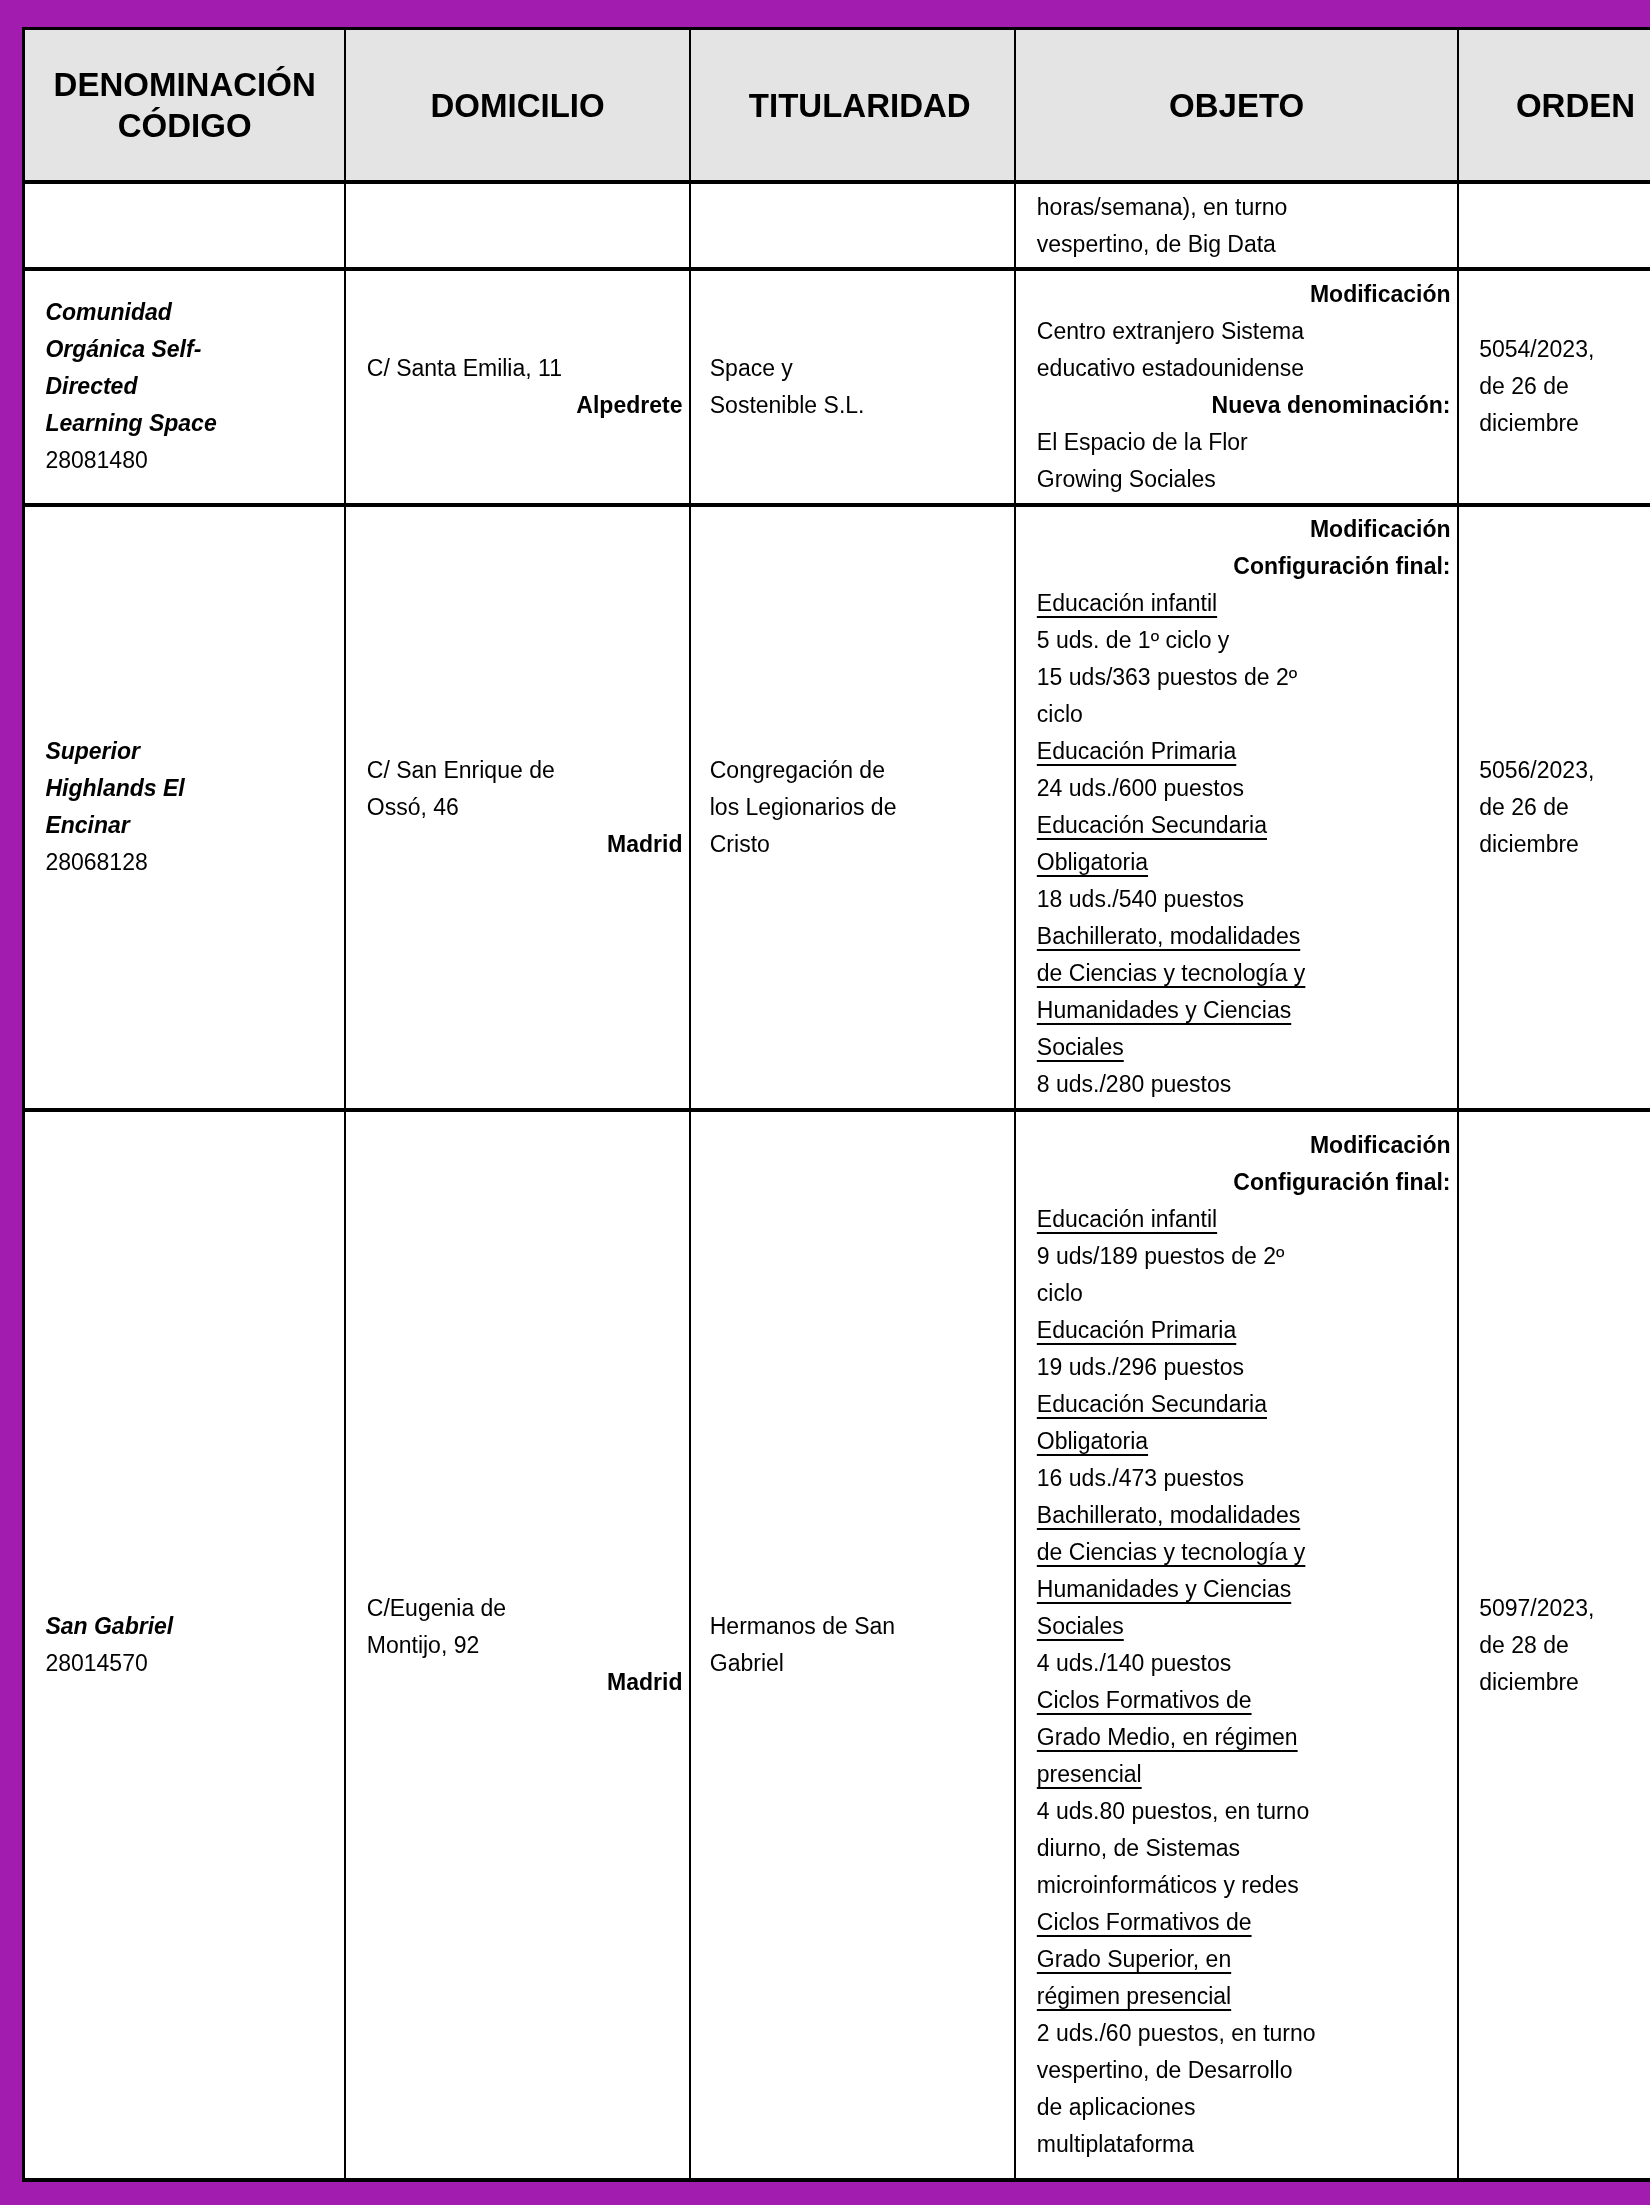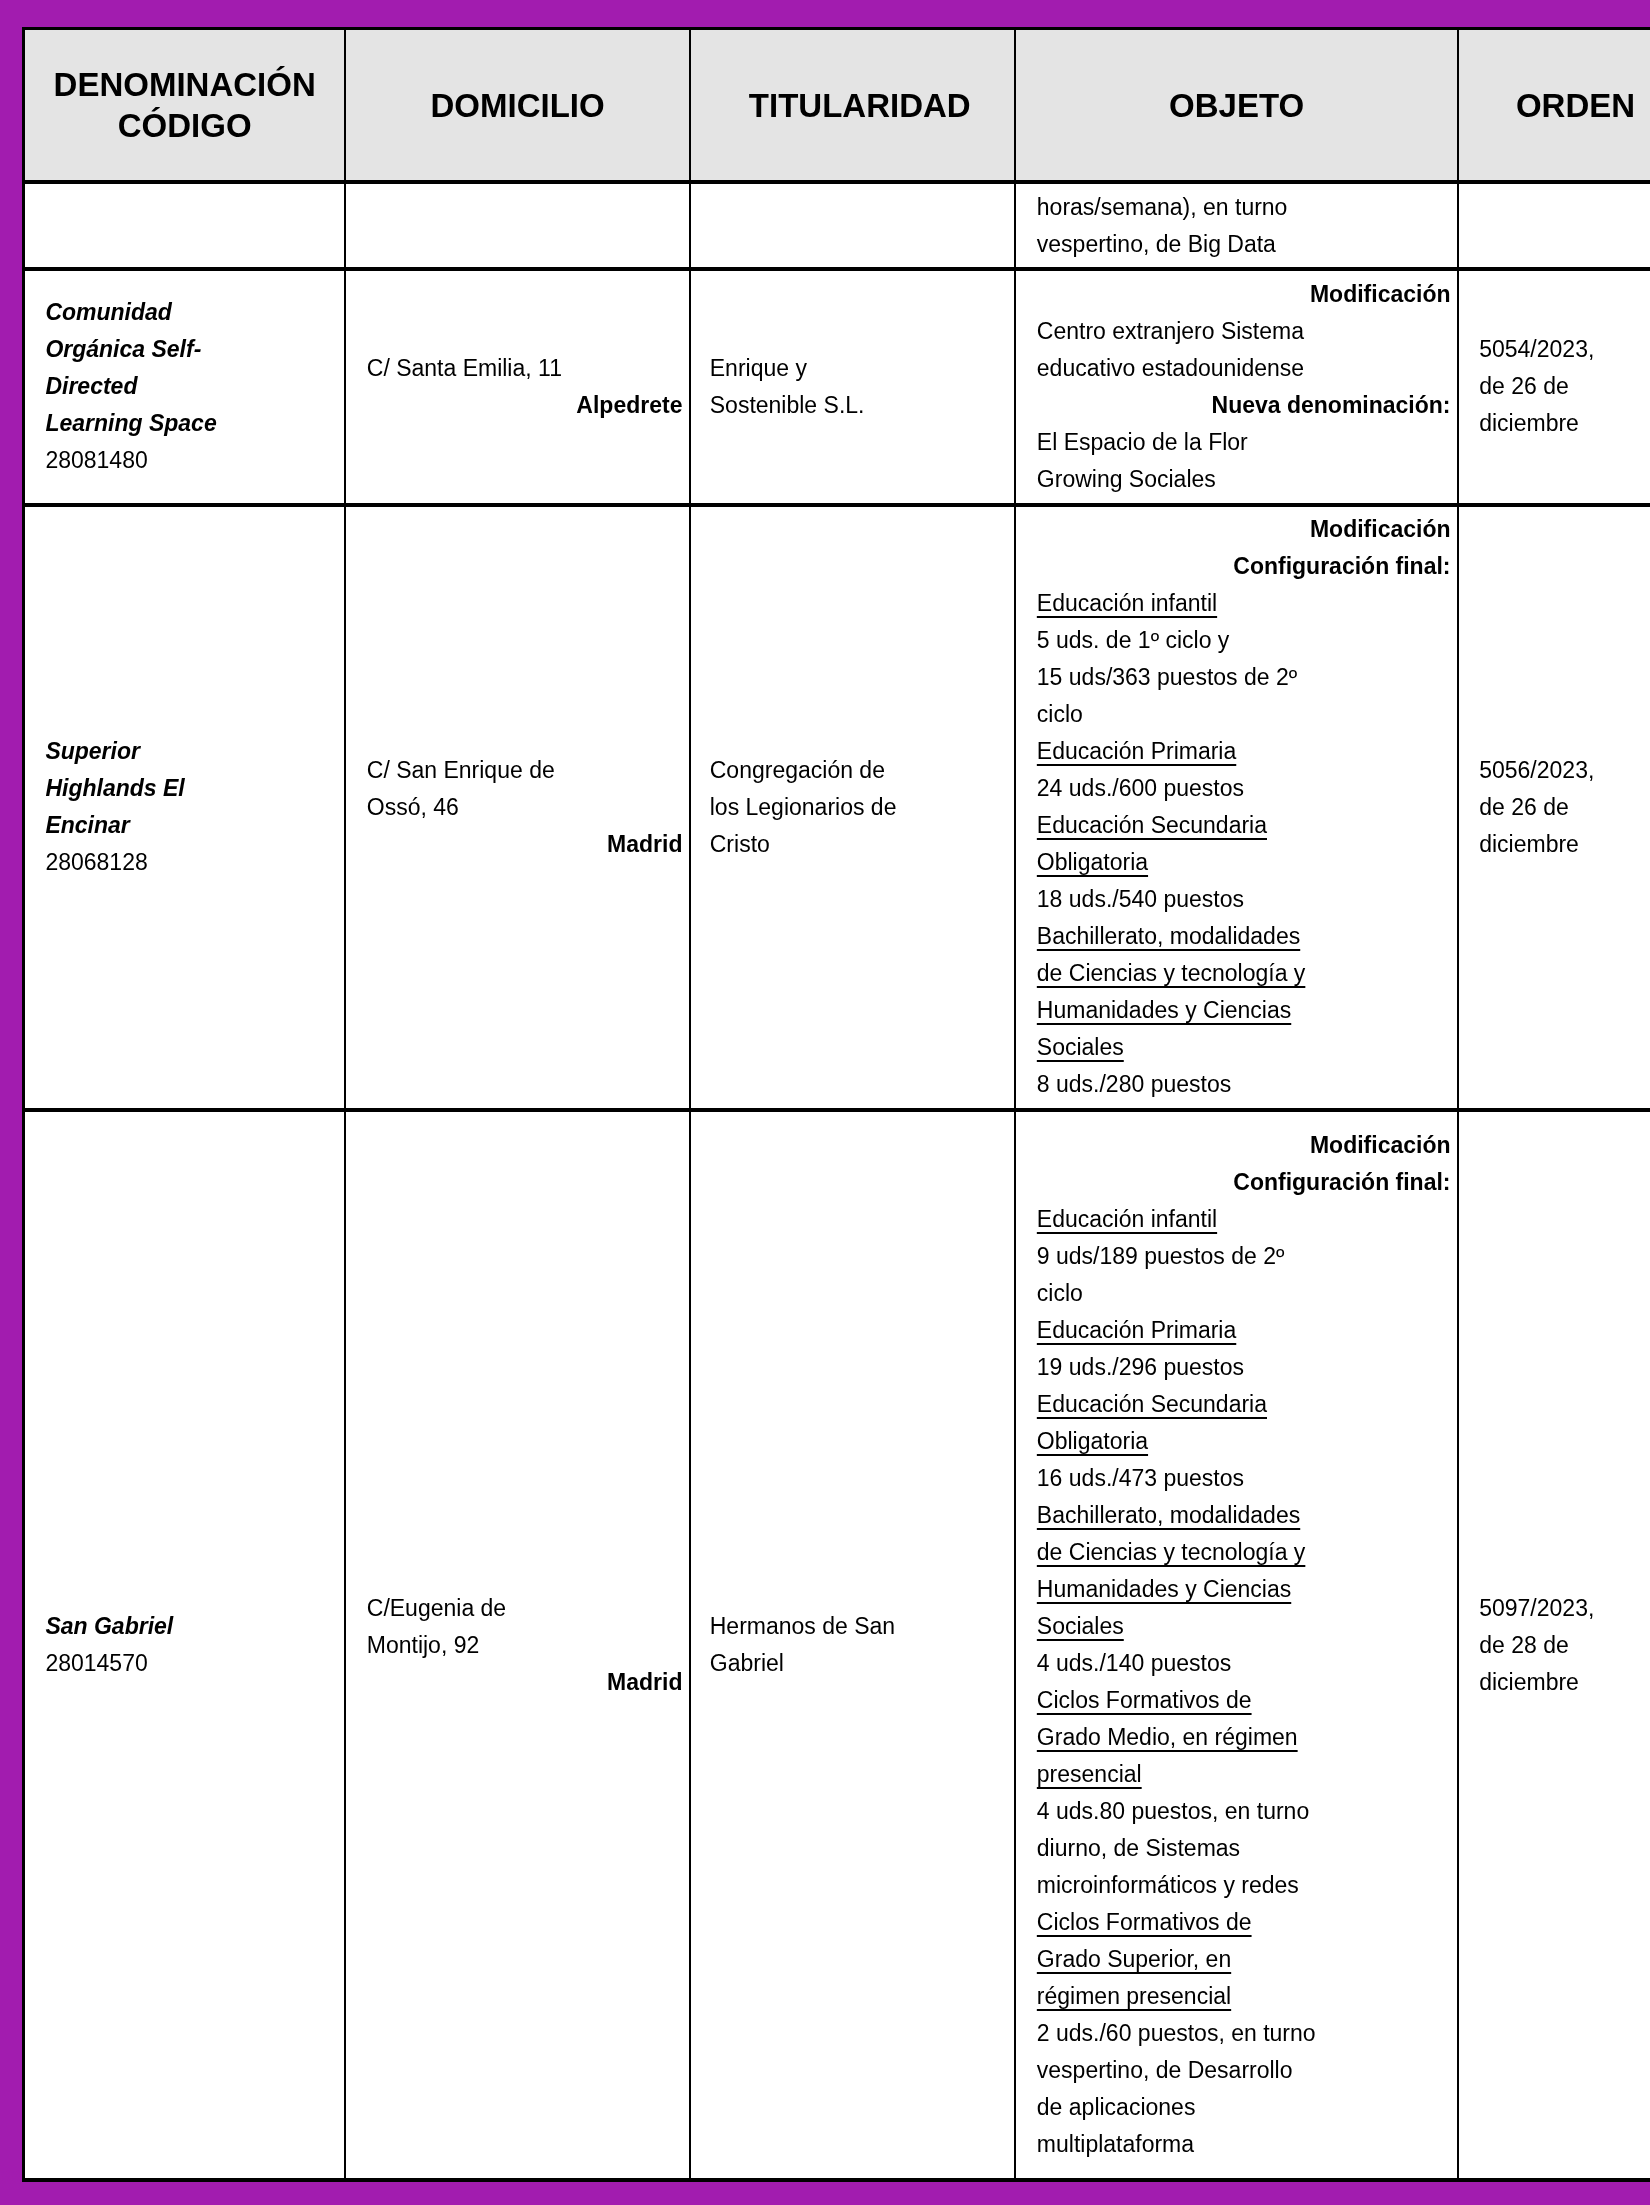--- a/index.html
+++ b/index.html
@@ -99,21 +99,21 @@
             <div class="ln bi">Orgánica Self-</div>
             <div class="ln bi">Directed</div>
             <div class="ln bi">Learning Space</div>
             <div class="ln">28081480</div>
           </td>
           <td class="col-domicilio">
             <div class="ln">C/ Santa Emilia, 11</div>
             <div class="ln b">Alpedrete</div>
           </td>
           <td class="col-titularidad">
-            <div class="ln">Enrique y</div>
+            <div class="ln">Space y</div>
             <div class="ln">Sostenible S.L.</div>
           </td>
           <td class="col-objeto">
             <div class="ln b">Modificación</div>
             <div class="ln">Centro extranjero Sistema</div>
             <div class="ln">educativo estadounidense</div>
             <div class="ln b">Nueva denominación:</div>
             <div class="ln">El Espacio de la Flor</div>
             <div class="ln">Growing Sociales</div>
           </td>

